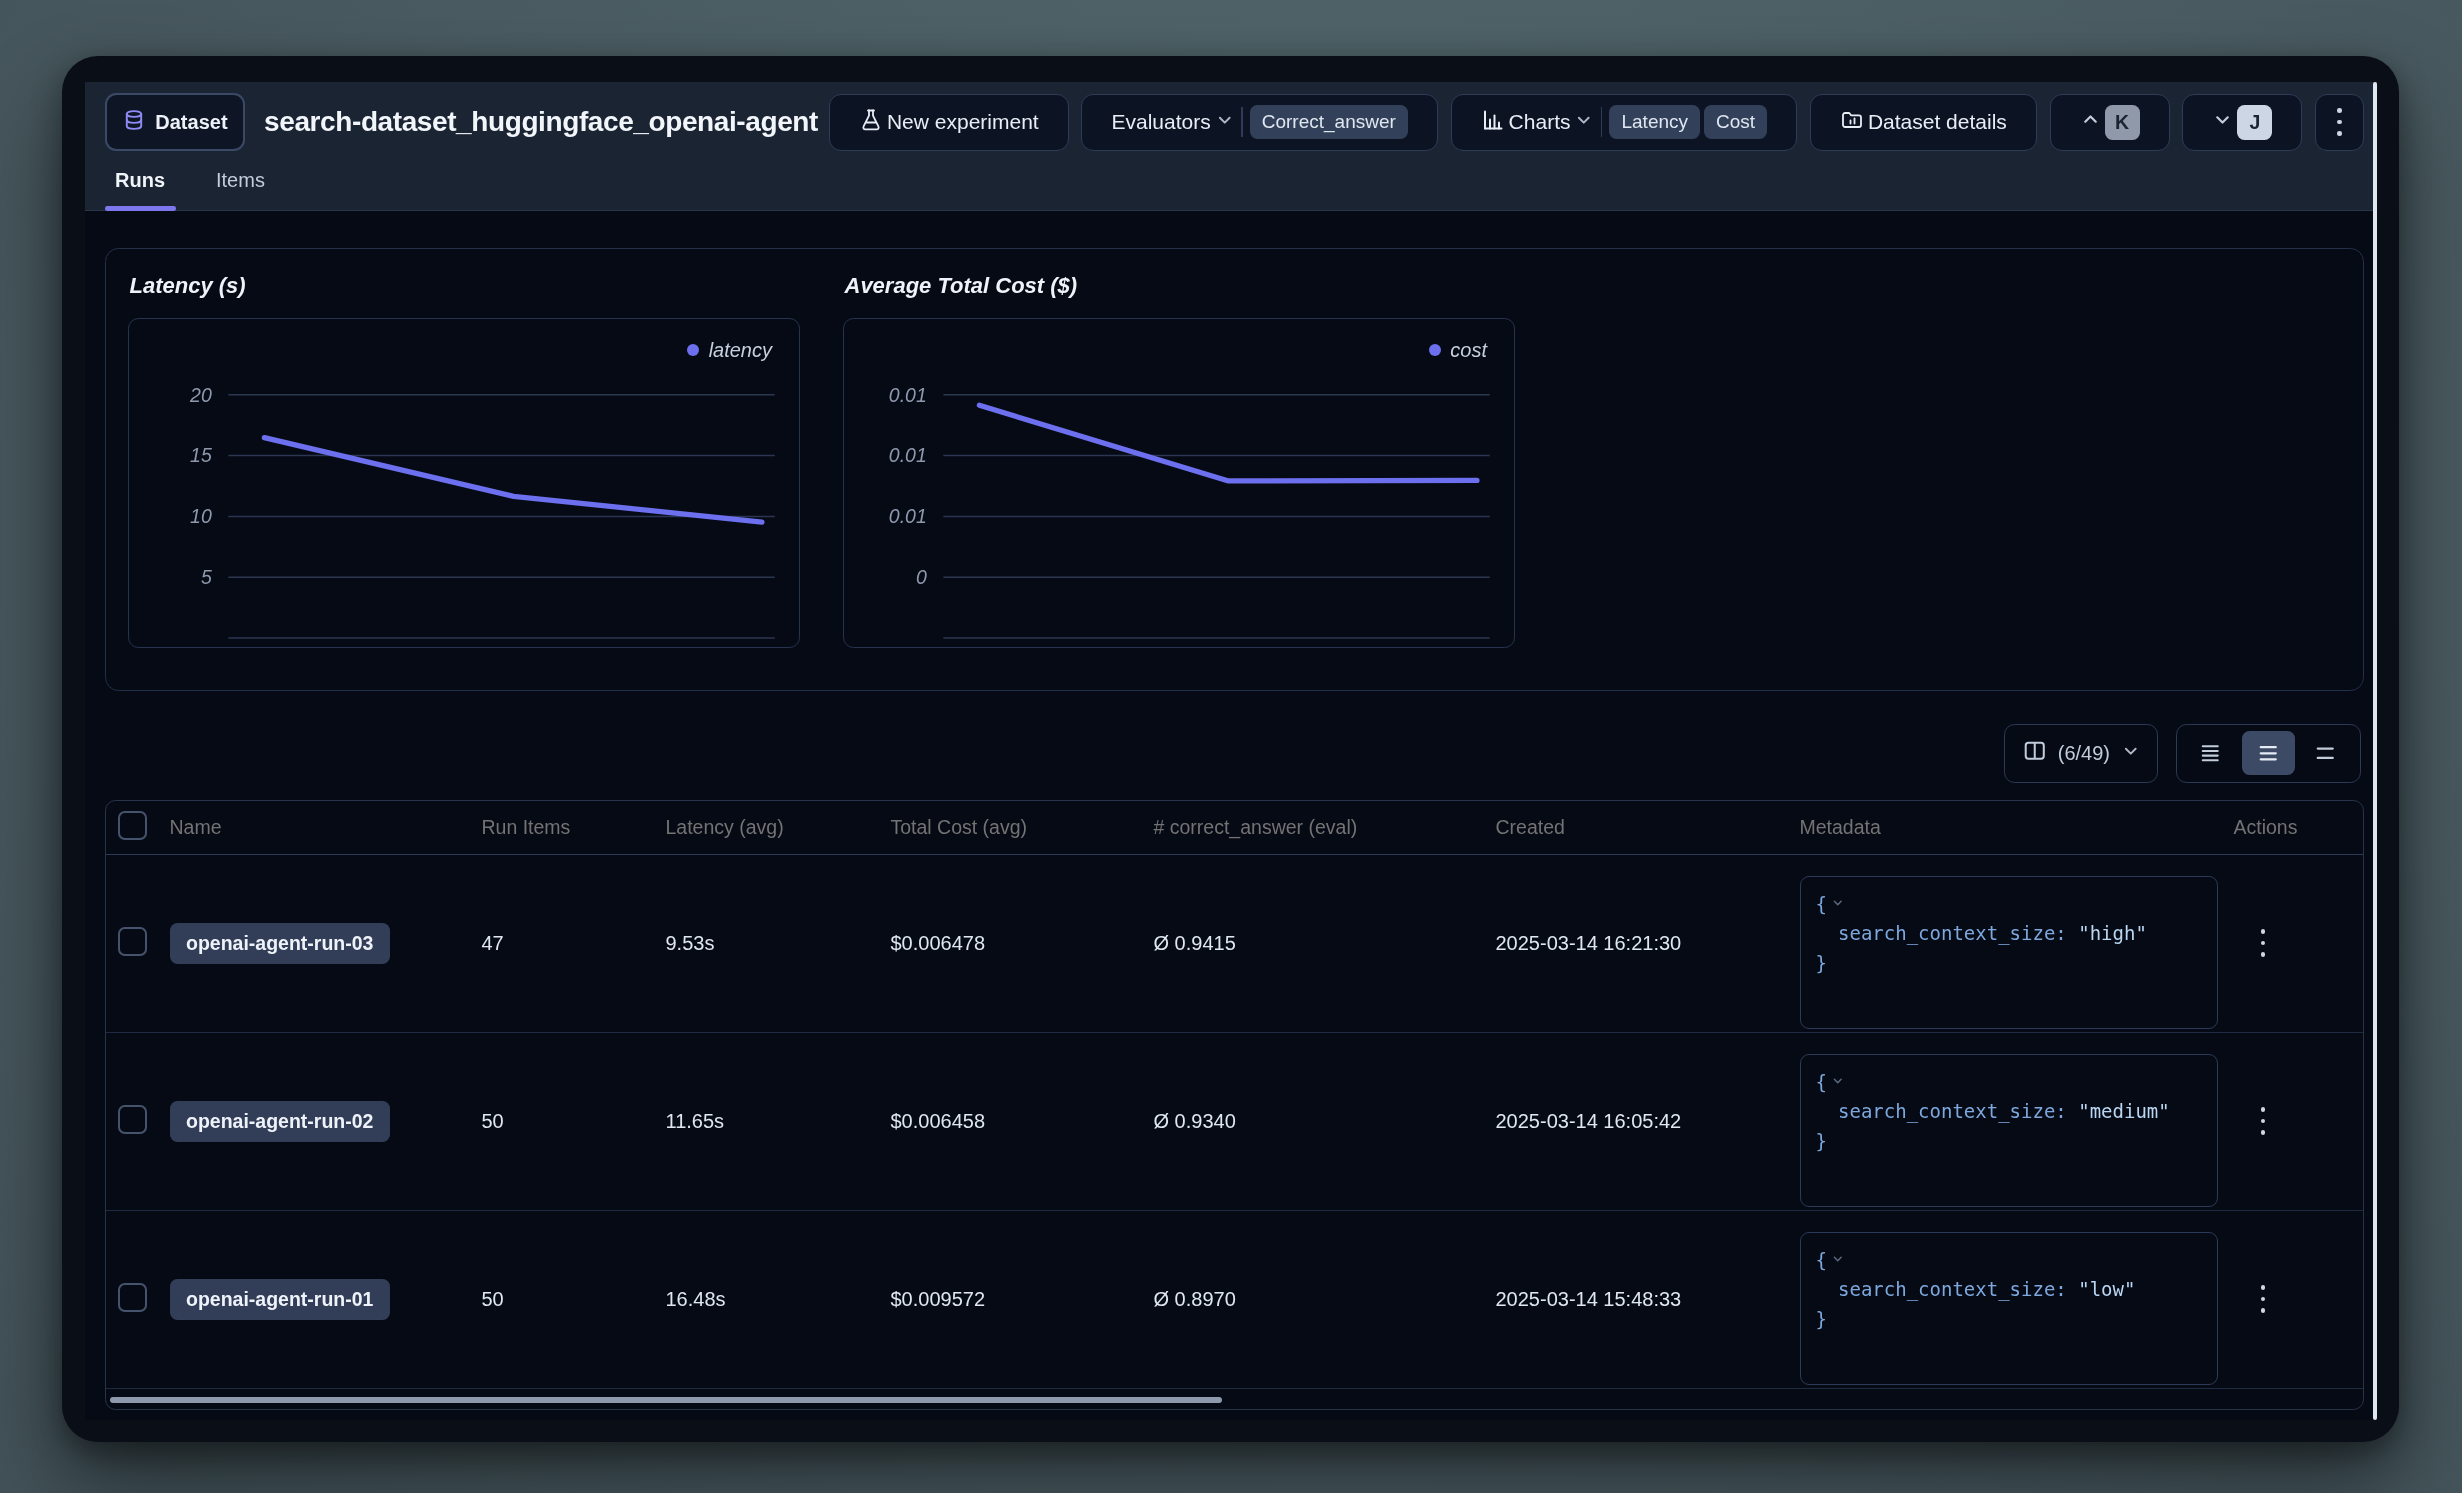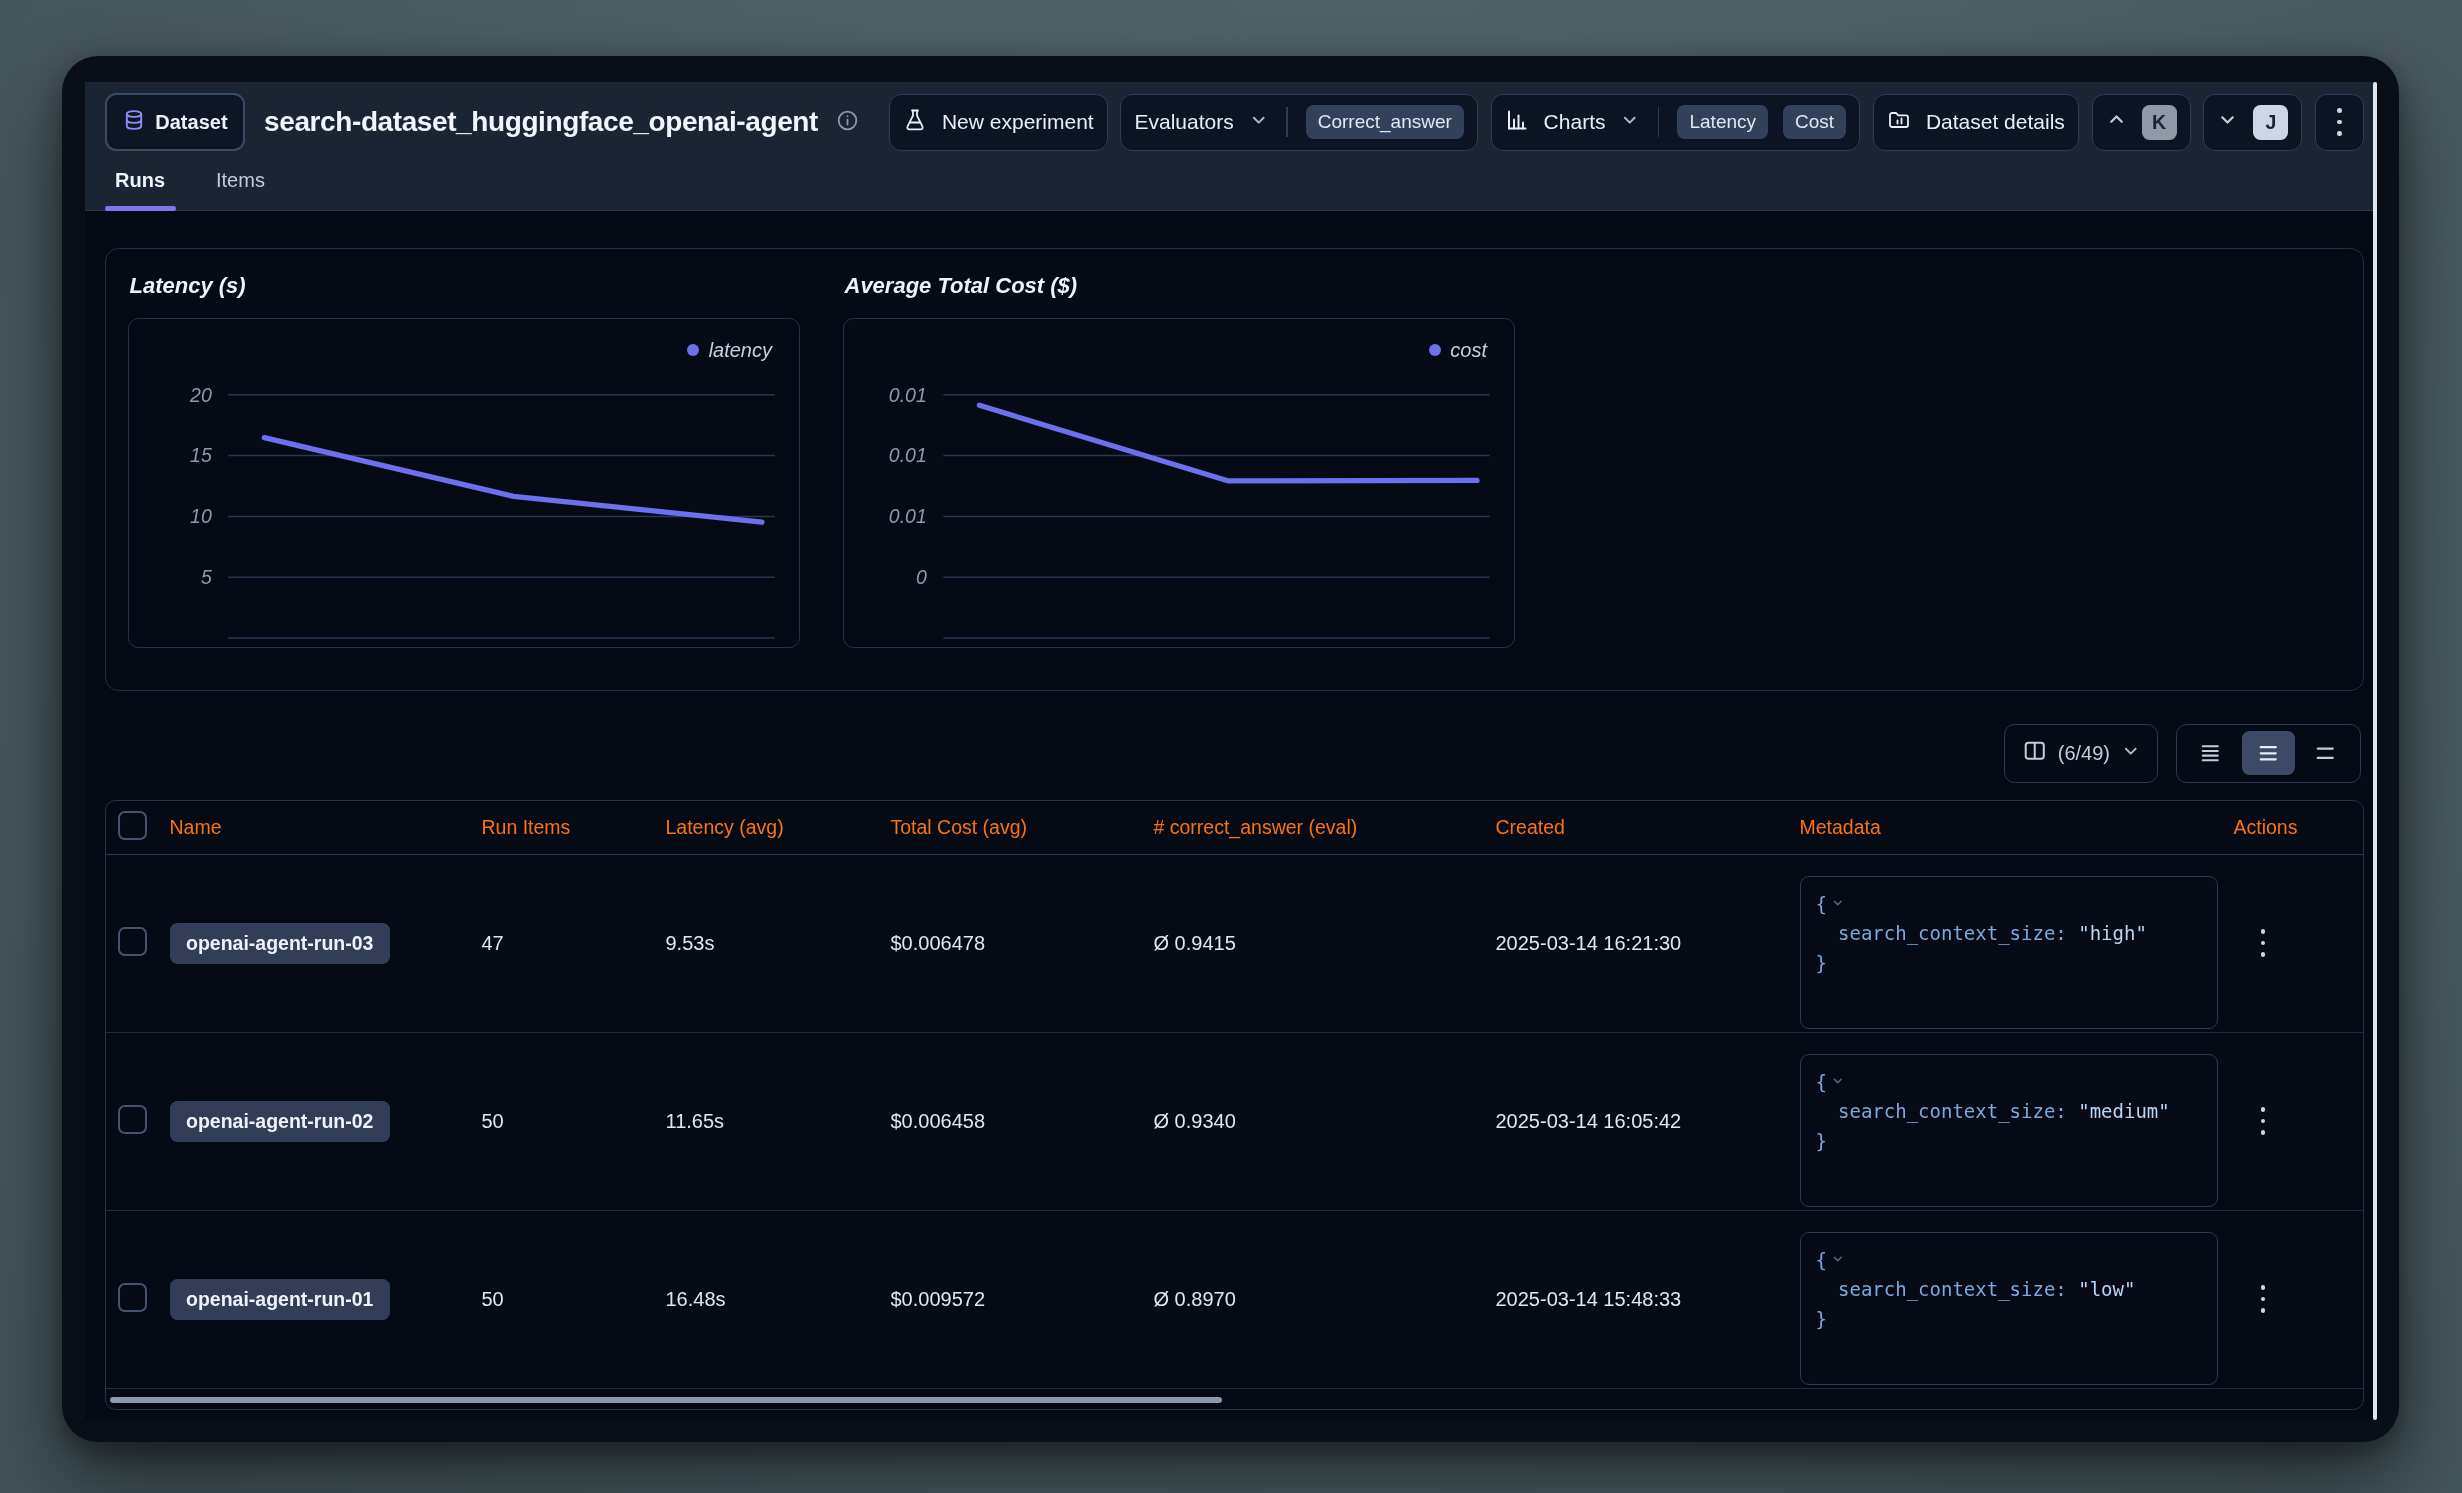--- a/index.html
+++ b/index.html
@@ -20,21 +20,21 @@
   
   .appheader{position:absolute;top:0;left:0;right:0;height:128px;background:#1b2433;border-bottom:1.5px solid #2a3546;}
   .titlerow{position:absolute;left:20px;top:12px;height:57px;display:flex;align-items:center;}
   .dataset-badge{display:inline-flex;align-items:center;gap:9.8px;height:42px;padding:6px 15px;
     background:#0e1626;border:2.3px solid #3a4a66;border-radius:11.3px;}
   .dataset-badge .txt{font-size:20px;font-weight:700;color:#eef2f8;}
   .page-title{margin-left:19.5px;font-size:28px;font-weight:700;color:#f2f6fb;letter-spacing:-0.4px;}
   .info-ic{margin-left:18px;}
 
   .hbtns{position:absolute;right:12.8px;top:12px;height:57px;display:flex;gap:12.8px;align-items:stretch;}
-  .hbtn{display:flex;align-items:center;gap:15px;padding:0 13px;background:#0c1424;
+  .hbtn{display:flex;align-items:center;gap:4px;padding:0 29px;background:#0c1424;
     border:1.5px solid #2e3c57;border-radius:12px;color:#e8eef6;font-size:21px;font-weight:500;
     font-family:"Liberation Sans",sans-serif;cursor:pointer;}
   .chip{background:#33405a;border-radius:7.5px;padding:6px 12px;font-size:19px;color:#dfe7f1;font-weight:500;white-space:nowrap;}
   .vdiv{width:1.5px;height:30px;background:#2e3c57;margin:0 3px;}
   .kbd{width:35px;height:35px;border-radius:7.5px;display:grid;place-items:center;font-size:19.5px;font-weight:700;color:#1b2431;}
   .kbd.gray{background:#8f99aa;}
   .kbd.light{background:#ccd6e4;}
   .kebab{display:flex;flex-direction:column;gap:6.8px;align-items:center;justify-content:center;}
   .kebab i{width:4.5px;height:4.5px;border-radius:50%;background:#cdd6e2;}
 
@@ -61,21 +61,21 @@
     border:1.5px solid #2c3a55;border-radius:10.5px;color:#c2cddc;font-size:20px;font-weight:500;cursor:pointer;font-family:"Liberation Sans",sans-serif;}
   .seg{display:flex;align-items:center;gap:4.5px;padding:0 7.5px;border:1.5px solid #2c3a55;border-radius:10.5px;}
   .seg-opt{width:53px;height:44px;display:grid;place-items:center;border-radius:7.5px;cursor:pointer;}
   .seg-opt.sel{background:#3c4a66;}
 
   
   .table-card{position:absolute;top:589px;left:20px;width:2259px;height:610px;
     border:1.5px solid #273449;border-radius:10.5px;box-sizing:border-box;overflow:hidden;}
   .trow{display:grid;grid-template-columns:64px 312px 184px 225px 263px 342px 304px 434px 128px;align-items:center;}
   .thead{height:53px;border-bottom:1.5px solid #2c3952;}
-  .thead .hcell{font-size:19.5px;color:#f97316;font-weight:400;}
+  .thead .hcell{font-size:19.5px;color:#737373;font-weight:400;}
   .tbody-row{height:177px;border-bottom:1.5px solid #1f2b40;align-items:center;}
   .tbody-row:last-child{border-bottom:none;}
   .cellpad{padding-right:13.5px;}
   .cb{width:25.5px;height:25.5px;border:2.3px solid #45536c;border-radius:6.8px;margin-left:12px;cursor:pointer;background:transparent;}
   .name-badge{display:inline-block;background:#323d58;border-radius:7.5px;padding:9px 16.5px;
     font-size:19.5px;font-weight:700;color:#eef2f9;cursor:pointer;white-space:nowrap;}
   .cellval{font-size:20px;color:#dfe7f0;}
   .meta-box{align-self:start;margin-top:19px;width:418px;height:153px;box-sizing:border-box;
     border:1.5px solid #2b3a57;border-radius:9px;padding:10.5px 15px;
     font-family:"DejaVu Sans Mono",monospace;font-size:19px;line-height:30px;color:#7da8de;cursor:pointer;}

